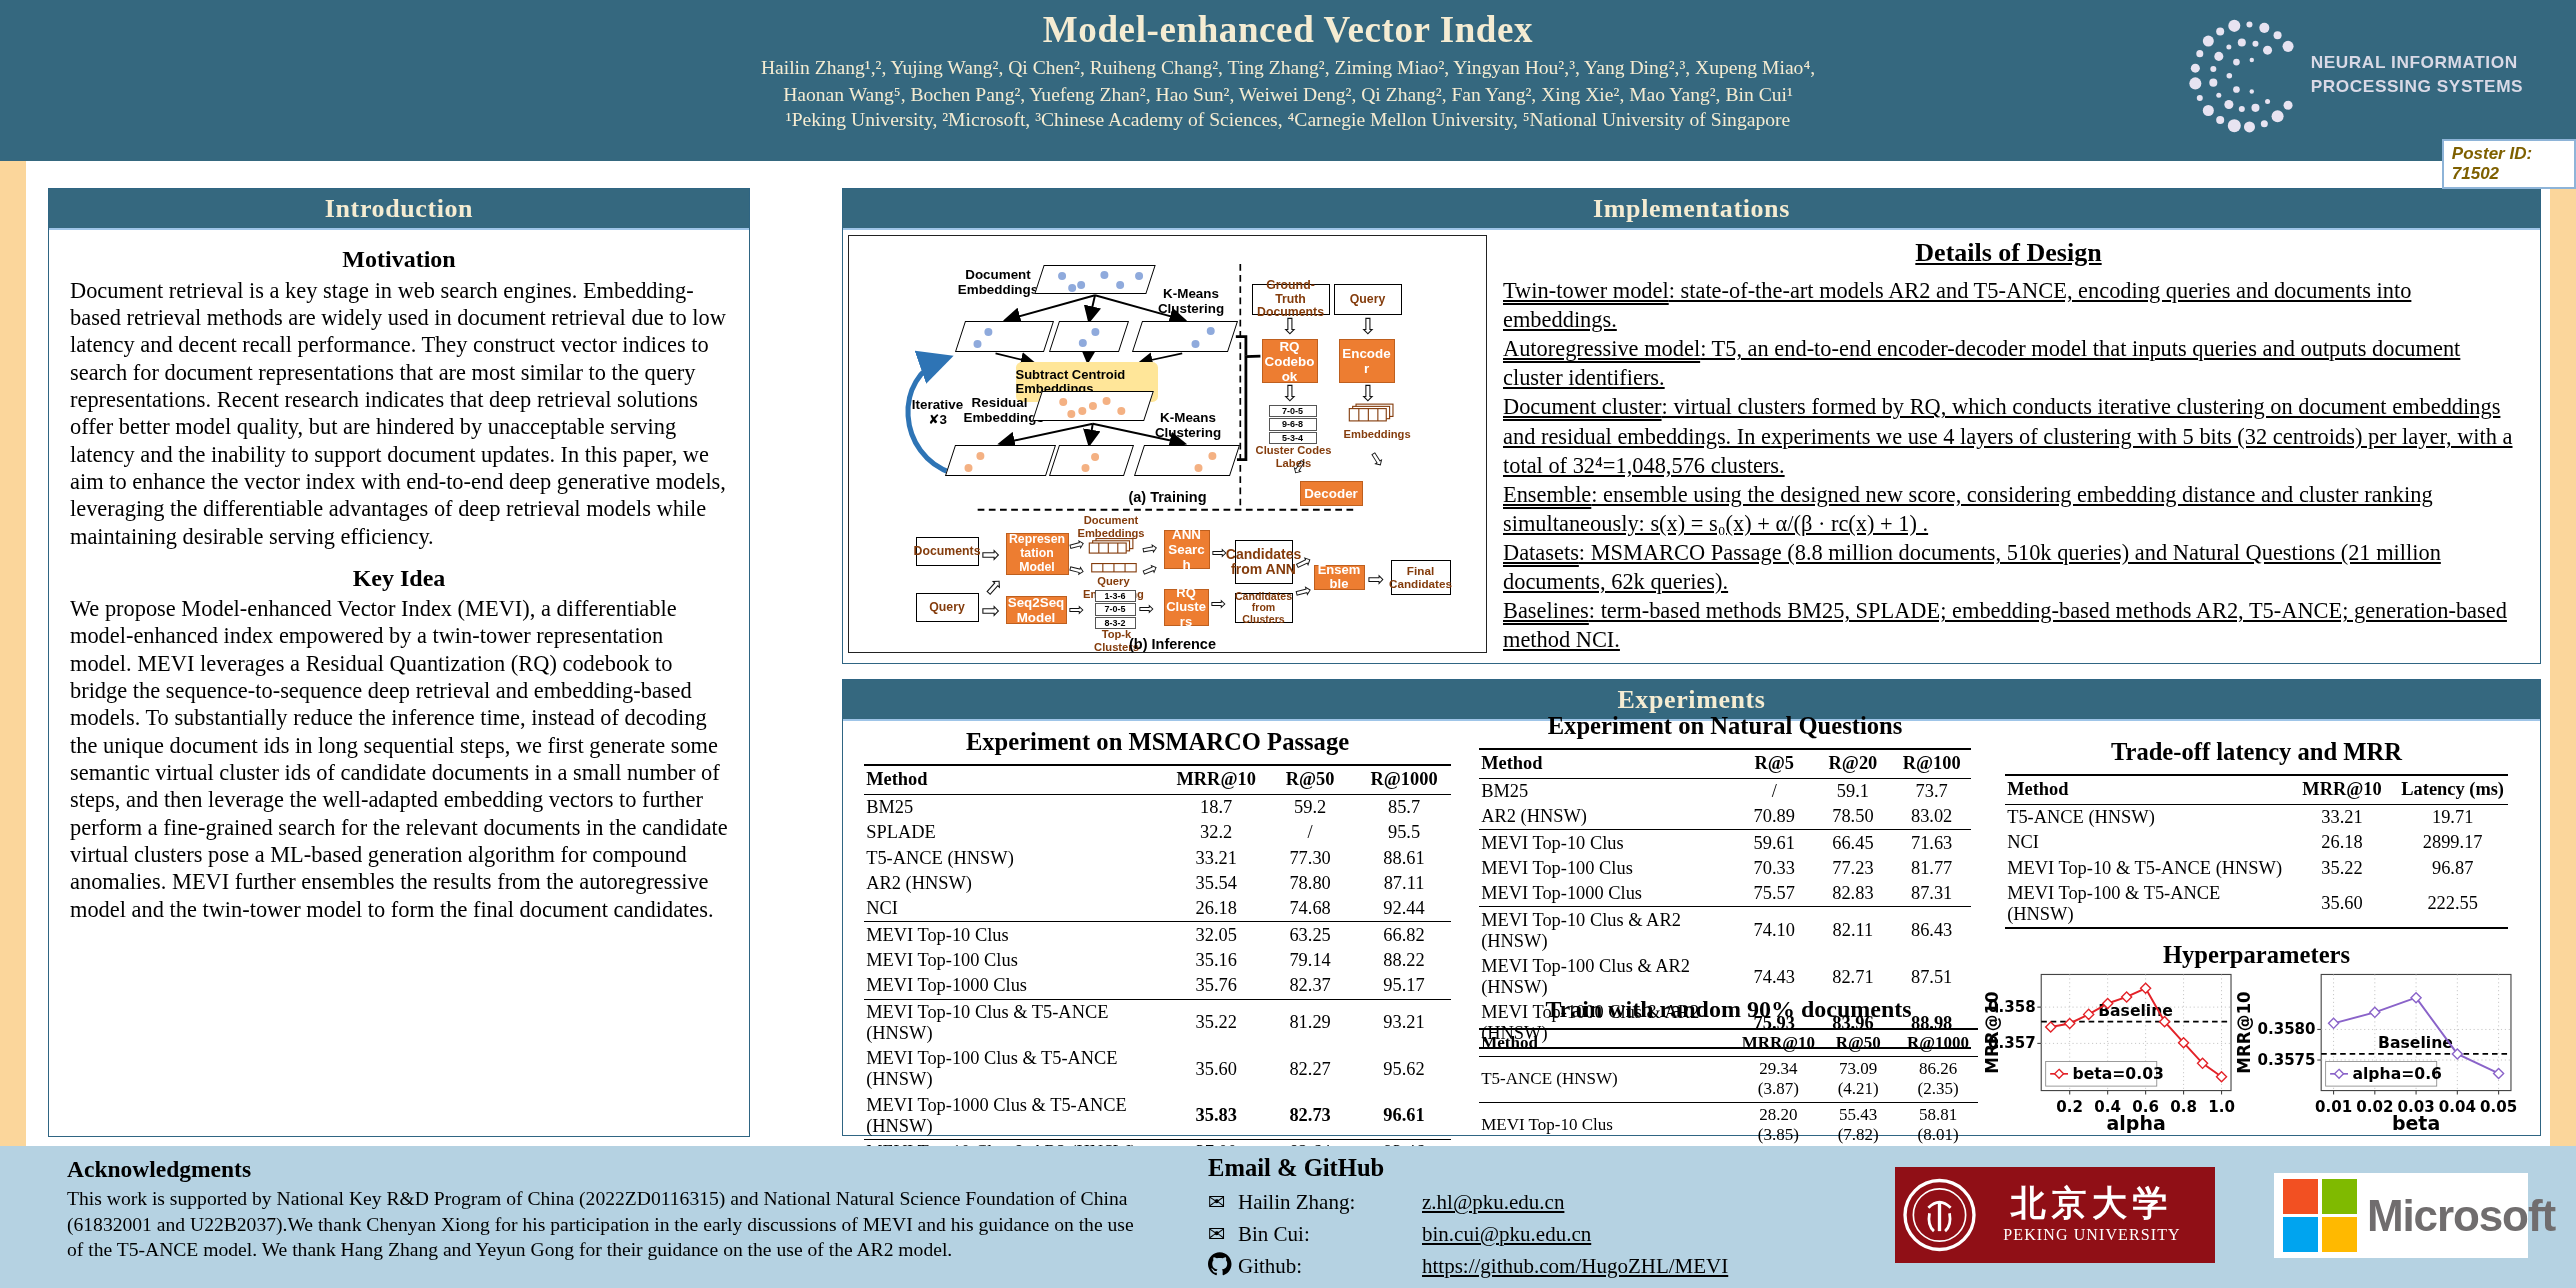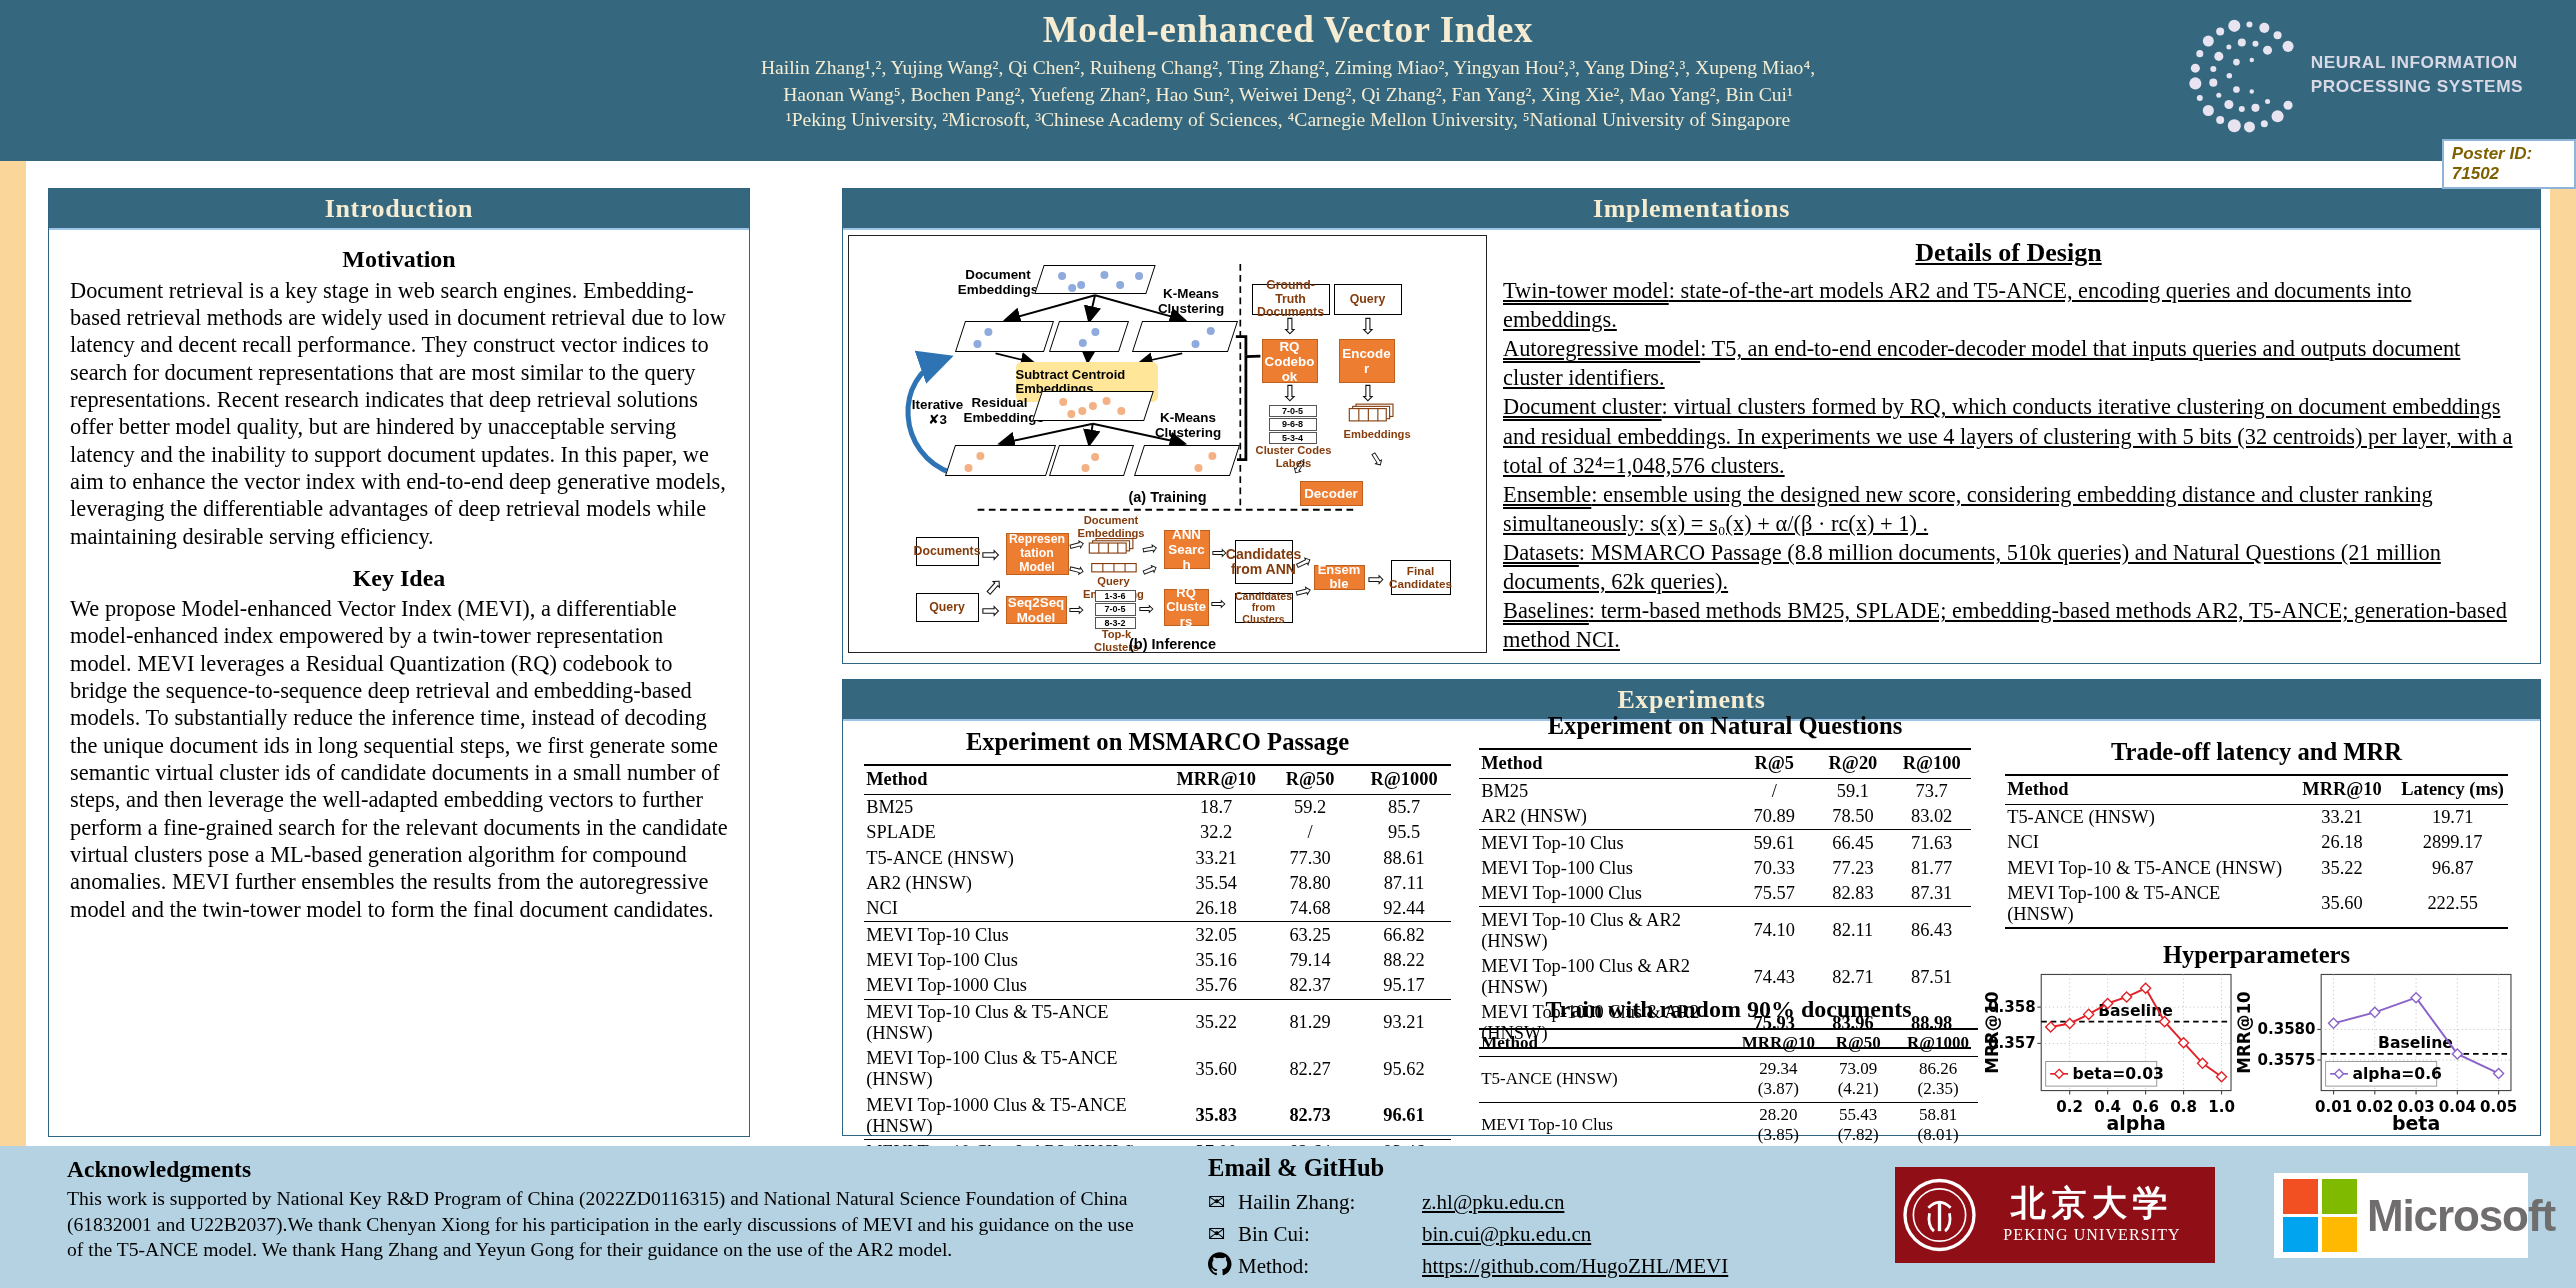--- a/index.html
+++ b/index.html
@@ -731,21 +731,21 @@
       <span class="cicon">✉</span>
       <span class="clabel">Bin Cui:</span>
       <a href="#">bin.cui@pku.edu.cn</a>
     </div>
     <div class="crow">
       <span class="cicon">
         <svg width="23.5" height="23.5" viewBox="0 0 24 24">
             <path fill="#000" d="M12 .297c-6.63 0-12 5.373-12 12 0 5.303 3.438 9.8 8.205 11.385.6.113.82-.258.82-.577 0-.285-.01-1.04-.015-2.04-3.338.724-4.042-1.61-4.042-1.61-.546-1.385-1.335-1.755-1.335-1.755-1.087-.744.084-.729.084-.729 1.205.084 1.838 1.236 1.838 1.236 1.07 1.835 2.809 1.305 3.495.998.108-.776.417-1.305.76-1.605-2.665-.3-5.466-1.332-5.466-5.93 0-1.31.465-2.38 1.235-3.22-.135-.303-.54-1.523.105-3.176 0 0 1.005-.322 3.3 1.23.96-.267 1.98-.399 3-.405 1.02.006 2.04.138 3 .405 2.28-1.552 3.285-1.23 3.285-1.23.645 1.653.24 2.873.12 3.176.765.84 1.23 1.91 1.23 3.22 0 4.61-2.805 5.625-5.475 5.92.42.36.81 1.096.81 2.22 0 1.606-.015 2.896-.015 3.286 0 .315.21.69.825.57C20.565 22.092 24 17.592 24 12.297c0-6.627-5.373-12-12-12"></path>
           </svg>
       </span>
-      <span class="clabel">Method:</span>
+      <span class="clabel">Github:</span>
       <a href="#">https://github.com/HugoZHL/MEVI</a>
     </div>
   </div>
 </div>
 
 <div id="pku-logo">
   <svg width="89" height="84" viewBox="0 0 160 150">
     <circle cx="80" cy="75" r="62" fill="none" stroke="#fff" stroke-width="6"></circle>
     <circle cx="80" cy="75" r="47" fill="none" stroke="#fff" stroke-width="3"></circle>
     <path d="M60 62 q20 -20 40 0" fill="none" stroke="#fff" stroke-width="5"></path>

